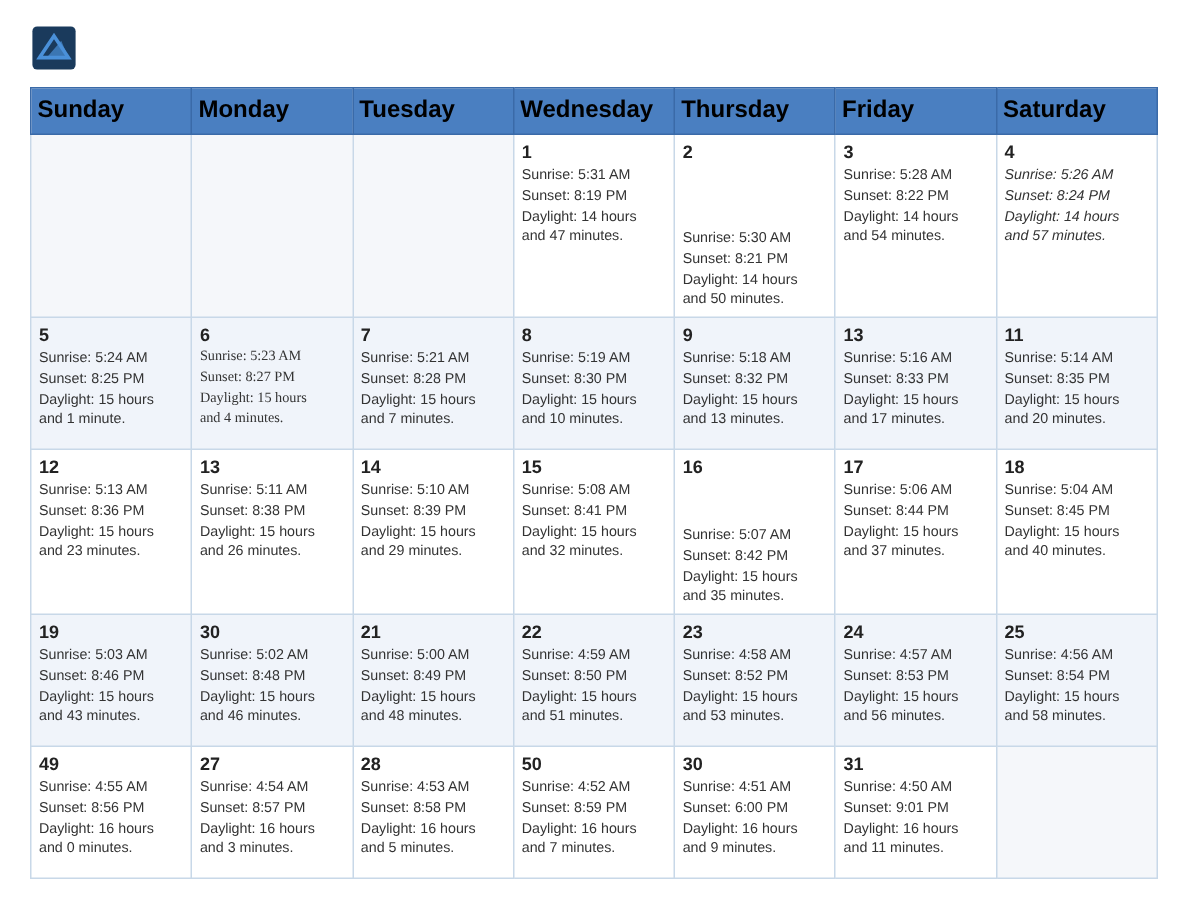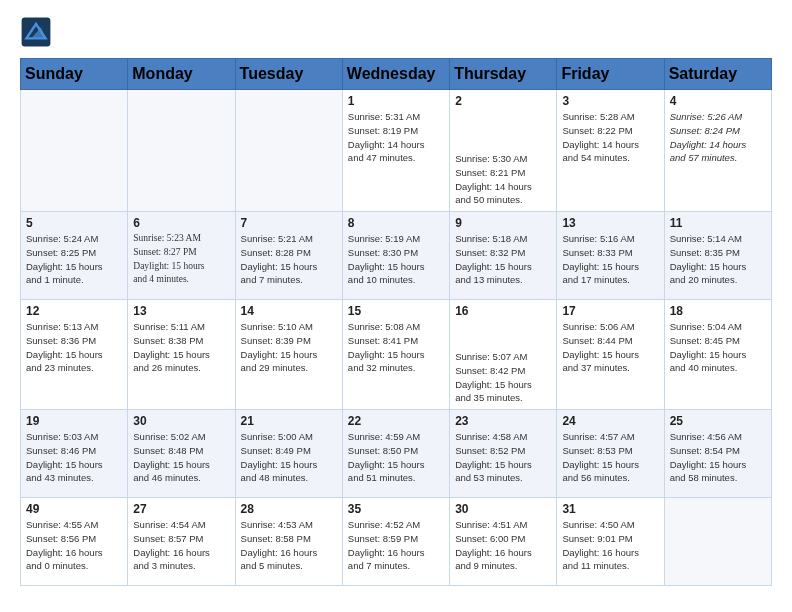--- a/index.html
+++ b/index.html
@@ -337,21 +337,21 @@
 and 3 minutes.</div>
           </td>
           <td>
             <span class="day-num">28</span>
             <div class="day-info" style="white-space: pre-line;">Sunrise: 4:53 AM
 Sunset: 8:58 PM
 Daylight: 16 hours
 and 5 minutes.</div>
           </td>
           <td>
-            <span class="day-num">35</span>
+            <span class="day-num">50</span>
             <div class="day-info" style="white-space: pre-line;">Sunrise: 4:52 AM
 Sunset: 8:59 PM
 Daylight: 16 hours
 and 7 minutes.</div>
           </td>
           <td>
             <span class="day-num">30</span>
             <div class="day-info" style="white-space: pre-line;">Sunrise: 4:51 AM
 Sunset: 6:00 PM
 Daylight: 16 hours

